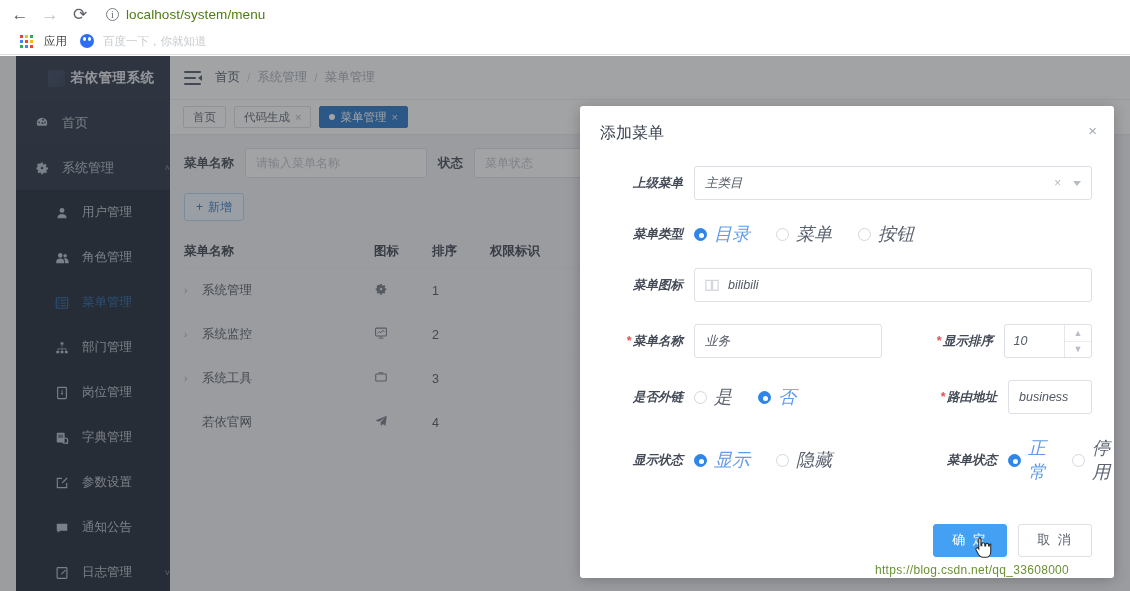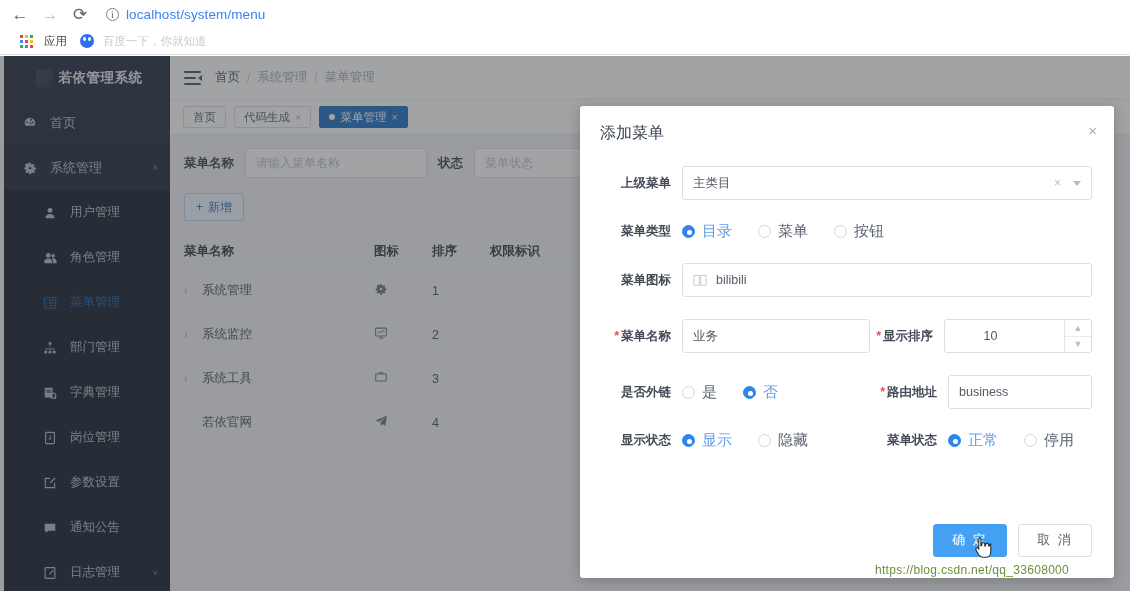--- a/index.html
+++ b/index.html
@@ -28,21 +28,21 @@
   .url-bar {
     display: flex; align-items: center; gap: 7px; margin-left: 10px;
     height: 24px; flex: 1;
   }
   .info-circle {
     width: 13px; height: 13px; border-radius: 50%; border: 1.3px solid #7a7f85;
     color: #5f6368; font-size: 10px; line-height: 11px; text-align: center;
     font-family: "Liberation Serif", serif; flex: none;
   }
   .url-text {
-    font-size: 13.5px; color: #3b82f6; letter-spacing: .1px;
+    font-size: 13.5px; color: #4d7c0f; letter-spacing: .1px;
     font-family: "Liberation Sans", sans-serif; white-space: nowrap;
   }
   .bookmarks-row {
     position: absolute; left: 0; top: 28px; height: 26px; width: 100%;
     display: flex; align-items: center; gap: 9px; padding-left: 18px;
   }
   .apps-grid {
     width: 15px; height: 13px; display: grid; grid-template-columns: repeat(3, 3px);
     grid-template-rows: repeat(3, 3px); gap: 2px; margin-left: 2px;
   }
@@ -79,21 +79,21 @@
   }
 
   
   .app {
     position: absolute; left: 0; top: 56px; width: 1130px; height: 535px;
     background: #f3f3f3; overflow: hidden;
   }
 
   
   .sidebar {
-    position: absolute; left: 4px; top: 0; width: 170px; height: 535px;
+    position: absolute; left: 16px; top: 0; width: 170px; height: 535px;
     background: #202b3d; overflow: hidden;
   }
   .brand {
     height: 44px; display: flex; align-items: center; justify-content: center; gap: 6px;
     color: #e6e8ec; font-size: 13.5px; font-weight: bold; letter-spacing: .5px;
     background: #212d40;
   }
   .brand-logo {
     width: 17px; height: 17px; border-radius: 3px; opacity: .45;
     background: linear-gradient(135deg,#46557a,#2f3c55);
@@ -205,21 +205,21 @@
   }
   .modal-head {
     height: 54px; display: flex; align-items: center; padding: 0 20px;
     position: relative;
   }
   .modal-title { font-size: 16px; color: #3b4250; }
   .modal-close {
     position: absolute; right: 17px; top: 17px; font-size: 15px; color: #a6acb6;
     line-height: 1;
   }
-  .modal-body { padding: 6px 22px 0 16px; flex: 1; }
+  .modal-body { padding: 6px 22px 0 28px; flex: 1; font-style: italic; }
   .frow { display: flex; align-items: center; margin-bottom: 22px; }
   .frow:last-child { margin-bottom: 0; justify-content: flex-end; }
   .flabel {
     width: 86px; text-align: right; padding-right: 11px; font-size: 12.5px;
     color: #444b57; font-weight: bold; flex: none; white-space: nowrap;
   }
   .flabel .req { color: #e35050; margin-right: 2px; }
   .fctl { flex: 1; min-width: 0; }
 
   .sel-box, .txt-box {
@@ -228,35 +228,35 @@
   }
   .sel-box { justify-content: space-between; }
   .sel-right { display: flex; align-items: center; gap: 12px; color: #b6bcc5; font-size: 12px; }
   .chev-down {
     width: 0; height: 0; border-left: 4px solid transparent; border-right: 4px solid transparent;
     border-top: 5px solid #b6bcc5;
   }
   .icon-box { display: flex; align-items: center; gap: 9px; }
   .book-ico { width: 14px; height: 13px; flex: none; }
   .radios { display: flex; align-items: center; gap: 26px; }
-  .radio { display: flex; align-items: center; gap: 7px; font-size: 15px; color: #5a6270; }
+  .radio { display: flex; align-items: center; gap: 7px; font-size: 18px; color: #5a6270; }
   .rdot {
     width: 13px; height: 13px; border-radius: 50%; border: 1px solid #d3d7de;
     background: #fff; flex: none; position: relative;
   }
   .radio.on .rdot { border-color: #2f86e8; background: #2f86e8; }
   .radio.on .rdot::after {
     content: ""; position: absolute; left: 4px; top: 4px;
     width: 5px; height: 5px; border-radius: 50%; background: #fff;
   }
   .radio.on .rlabel { color: #5e9ce8; }
 
   .half { display: flex; align-items: center; width: 100%; }
   .half-left  { display: flex; align-items: center; width: 274px; flex: none; }
-  .half-right { display: flex; align-items: center; flex: 1; }
+  .half-right { display: flex; align-items: center; flex: 1; margin-left: 48px; }
   .flabel.sm { width: 74px; }
   .flabel.rt { width: 78px; }
 
   .num-box {
     height: 34px; border: 1px solid #dcdfe6; border-radius: 3px; background: #fff;
     display: flex; align-items: center; position: relative; gap: 28px;
   }
   .num-val { flex: 1; text-align: center; font-size: 12.5px; color: #525a66; }
   .num-spin {
     width: 27px; height: 100%; border-left: 1px solid #e4e7ec;
@@ -397,37 +397,37 @@
                 <rect x="6.4" y="11.4" width="3.2" height="2.6"></rect>
                 <rect x="11.3" y="11.4" width="3.2" height="2.6"></rect>
                 <path d="M7.6 4.1h.8v3h-.8zM3.1 8.6h9.8v.8H3.1zM3.1 8.6h.8v3h-.8zM7.6 8.6h.8v3h-.8zM12.1 8.6h.8v3h-.8z"></path>
               </svg>
           </span>
           <span>部门管理</span>
         </div>
         <div class="nav-item">
           <span class="ico">
             <svg class="sico" viewBox="0 0 16 16">
+                <rect x="3" y="1.6" width="10" height="12.8" rx="1" fill="none" stroke="currentColor" stroke-width="1.3"></rect>
+                <path d="M7.6 4.2h.9v5h-.9z"></path>
+                <path d="M8 10.4l-1.6-2h3.2z"></path>
+              </svg>
+          </span>
+          <span>岗位管理</span>
+        </div>
+        <div class="nav-item">
+          <span class="ico">
+            <svg class="sico" viewBox="0 0 16 16">
                 <rect x="2" y="2" width="9" height="11" rx="1"></rect>
                 <path d="M3.6 4.2h5.8v1H3.6zM3.6 6.4h5.8v1H3.6z" fill="#1b2433"></path>
                 <circle cx="11.6" cy="11" r="3" fill="none" stroke="currentColor" stroke-width="1.3"></circle>
                 <path d="M13.6 12.9l1.4 1.4-.9.9-1.4-1.4z"></path>
               </svg>
           </span>
           <span>字典管理</span>
-        </div>
-        <div class="nav-item">
-          <span class="ico">
-            <svg class="sico" viewBox="0 0 16 16">
-                <rect x="3" y="1.6" width="10" height="12.8" rx="1" fill="none" stroke="currentColor" stroke-width="1.3"></rect>
-                <path d="M7.6 4.2h.9v5h-.9z"></path>
-                <path d="M8 10.4l-1.6-2h3.2z"></path>
-              </svg>
-          </span>
-          <span>岗位管理</span>
         </div>
         <div class="nav-item">
           <span class="ico">
             <svg class="sico" viewBox="0 0 16 16">
                 <path d="M2 2h6v1.3H3.3v9.4h9.4V8H14v6H2z"></path>
                 <path d="M13.3 1.8l1 1-5.2 5.2-1.4.4.4-1.4z"></path>
               </svg>
           </span>
           <span>参数设置</span>
         </div>

